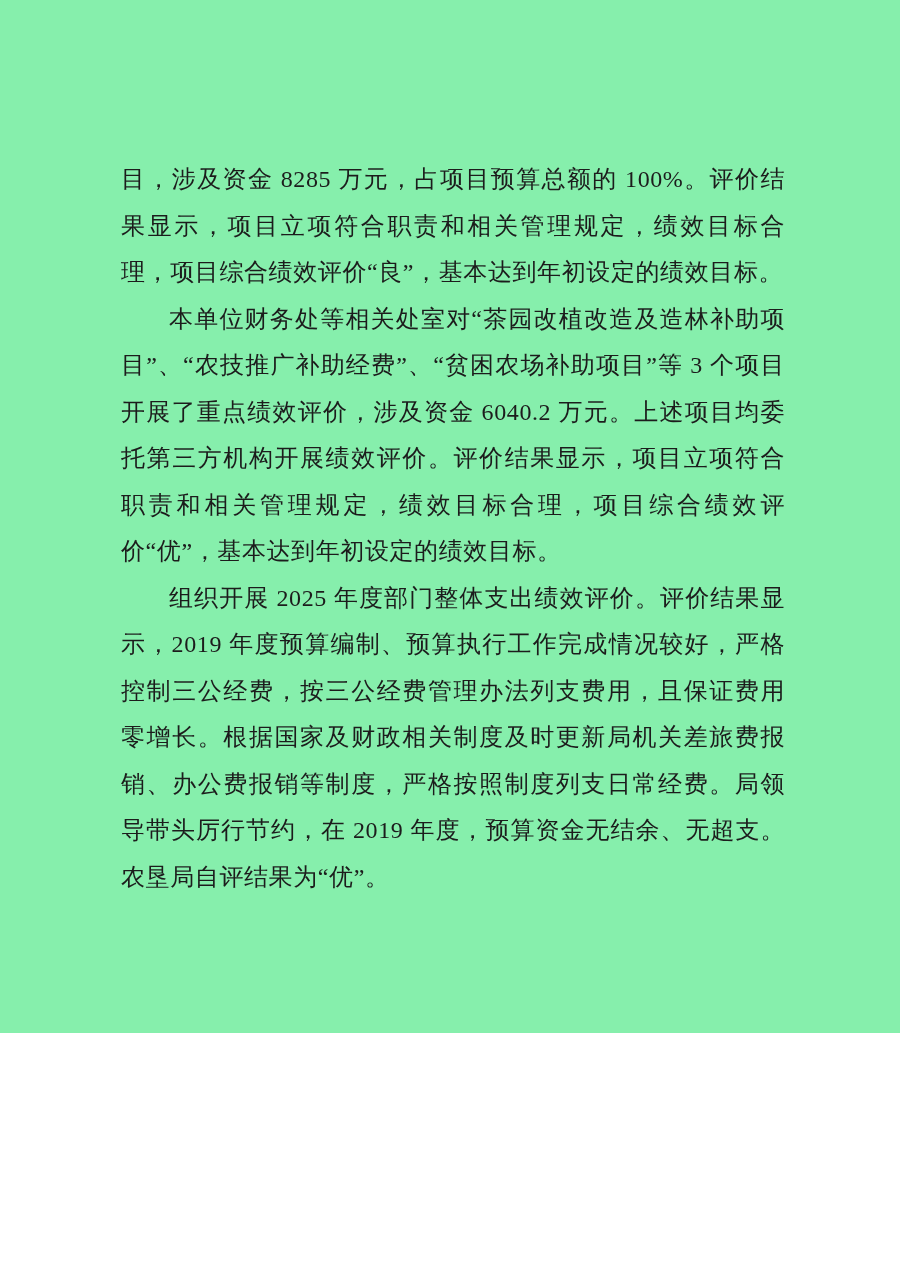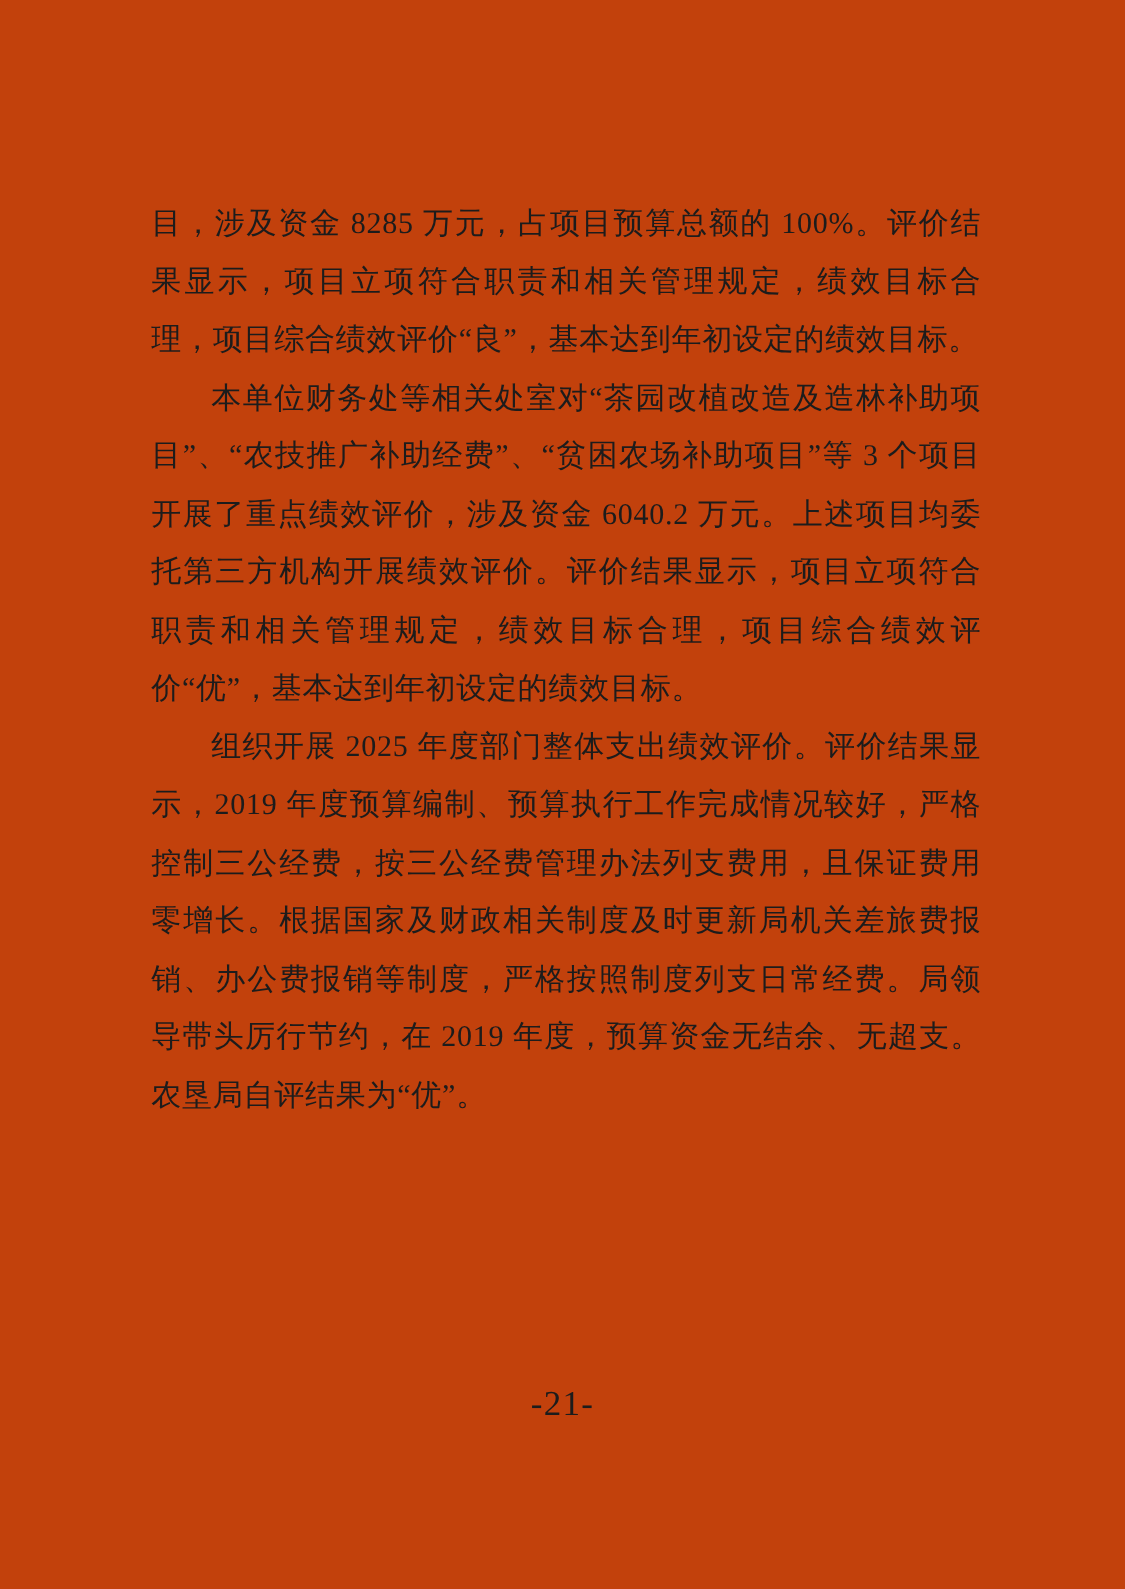--- a/index.html
+++ b/index.html
@@ -3,22 +3,22 @@
 <meta charset="utf-8">
 <style>
   html, body {
     margin: 0;
     padding: 0;
     background: #ffffff;
   }
   .page {
     position: relative;
     width: 900px;
-    height: 1271px;
-    background: #c2410c;
+    height: 1033px;
+    background: #86efac;
     overflow: hidden;
     font-family: "Liberation Serif", "DejaVu Serif", serif;
     color: #1c1c1c;
   }
   .content {
     position: absolute;
     left: 121px;
     top: 156px;
     width: 664px;
   }

